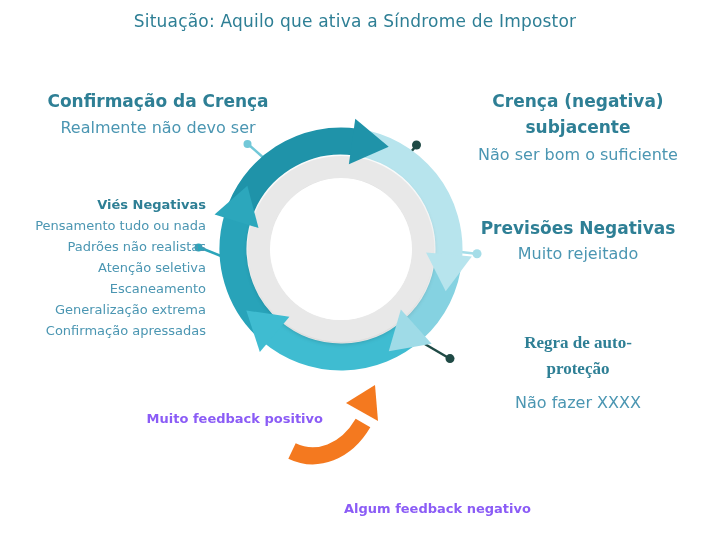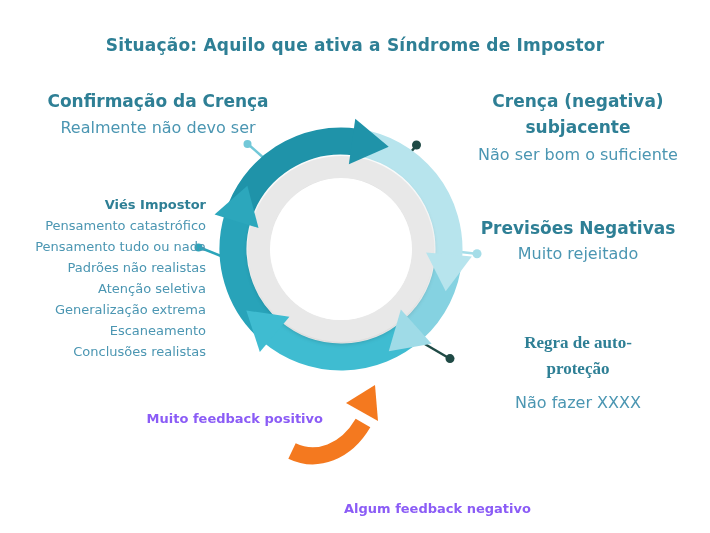--- a/index.html
+++ b/index.html
@@ -3,22 +3,22 @@
 <meta charset="utf-8">
 <style>
   html,body{margin:0;padding:0;}
   body{
     width:710px;height:533px;position:relative;background:#ffffff;
     font-family:"DejaVu Sans","Liberation Sans",sans-serif;overflow:hidden;
   }
   .layer{position:absolute;left:0;top:0;}
   .txt{position:absolute;}
   .title{
-    left:0;top:35px;width:710px;text-align:center;
-    font-size:17px;font-weight:bold;color:#2e7f95;letter-spacing:.2px;
+    left:0;top:11px;width:710px;text-align:center;
+    font-size:17px;font-weight:normal;color:#2e7f95;letter-spacing:.2px;
   }
   .block{position:absolute;text-align:center;}
   .block h2{
     margin:0;font-size:17px;font-weight:bold;color:#2e7f95;line-height:26px;
   }
   .block .body{
     font-size:16px;color:#4b96b2;line-height:28px;
   }
   .block .body.tight{line-height:26px;}
   #confirmation{left:0;top:88px;width:242px;padding-left:37px;}
@@ -91,29 +91,28 @@
 <div class="title txt">Situação: Aquilo que ativa a Síndrome de Impostor</div>
 
 <div class="block" id="confirmation">
   <h2>Confirmação da Crença</h2>
   <div class="body">
     <div>Realmente não devo ser</div>
   </div>
 </div>
 
 <div id="bias" class="txt">
-  <h3>Viés Impostor</h3>
+  <h3>Viés Negativas</h3>
   <ul>
-    <li>Pensamento catastrófico</li>
     <li>Pensamento tudo ou nada</li>
     <li>Padrões não realistas</li>
     <li>Atenção seletiva</li>
+    <li>Escaneamento</li>
     <li>Generalização extrema</li>
-    <li>Escaneamento</li>
-    <li>Conclusões realistas</li>
+    <li>Confirmação apressadas</li>
   </ul>
 </div>
 
 <div class="block" id="belief">
   <h2>Crença (negativa) subjacente</h2>
   <div class="body tight">Não ser bom o suficiente</div>
 </div>
 
 <div class="block" id="predictions">
   <h2>Previsões Negativas</h2>

